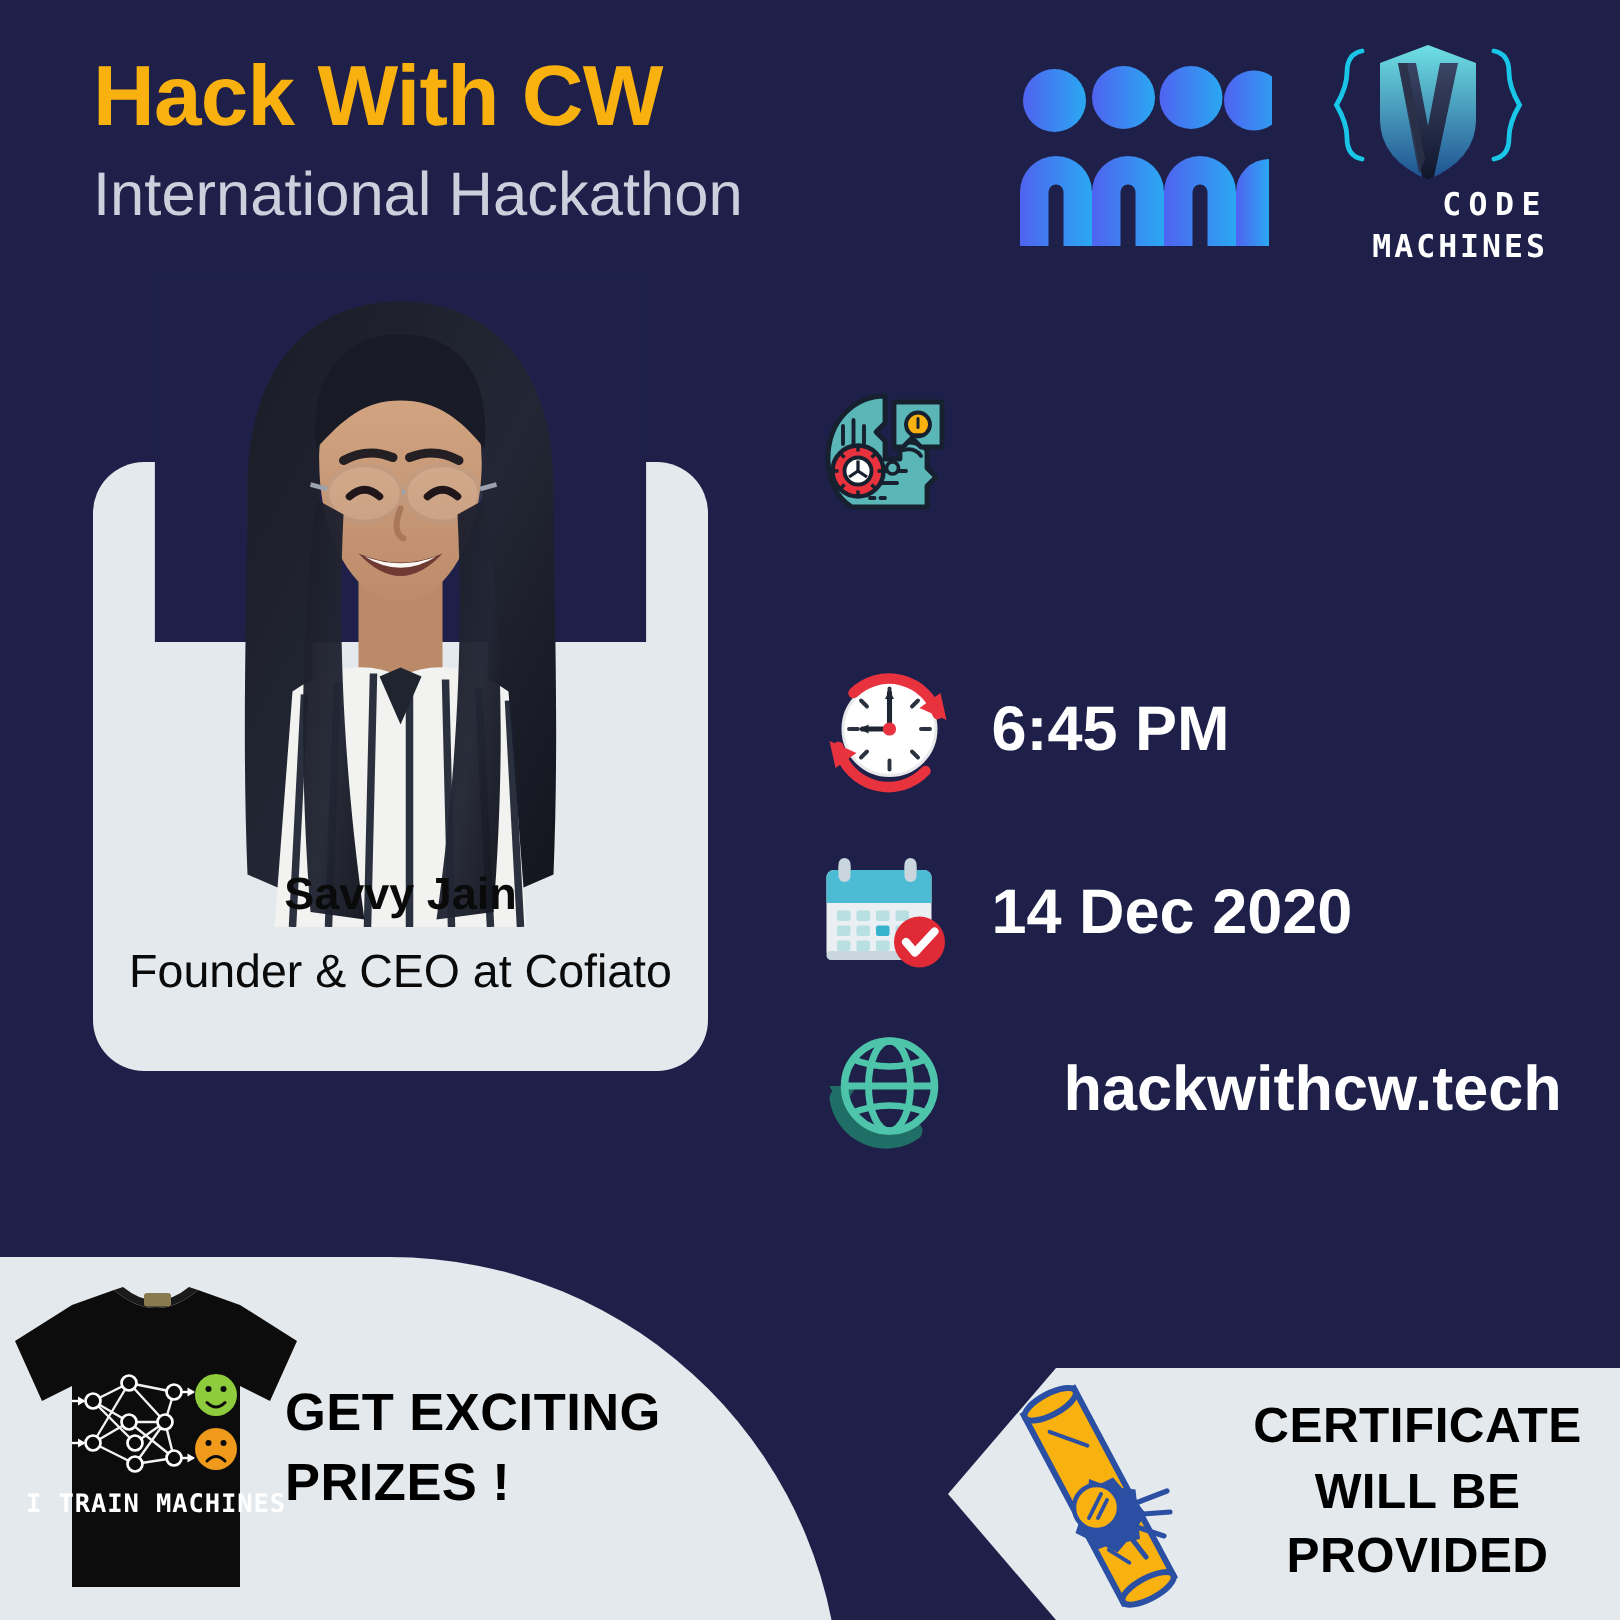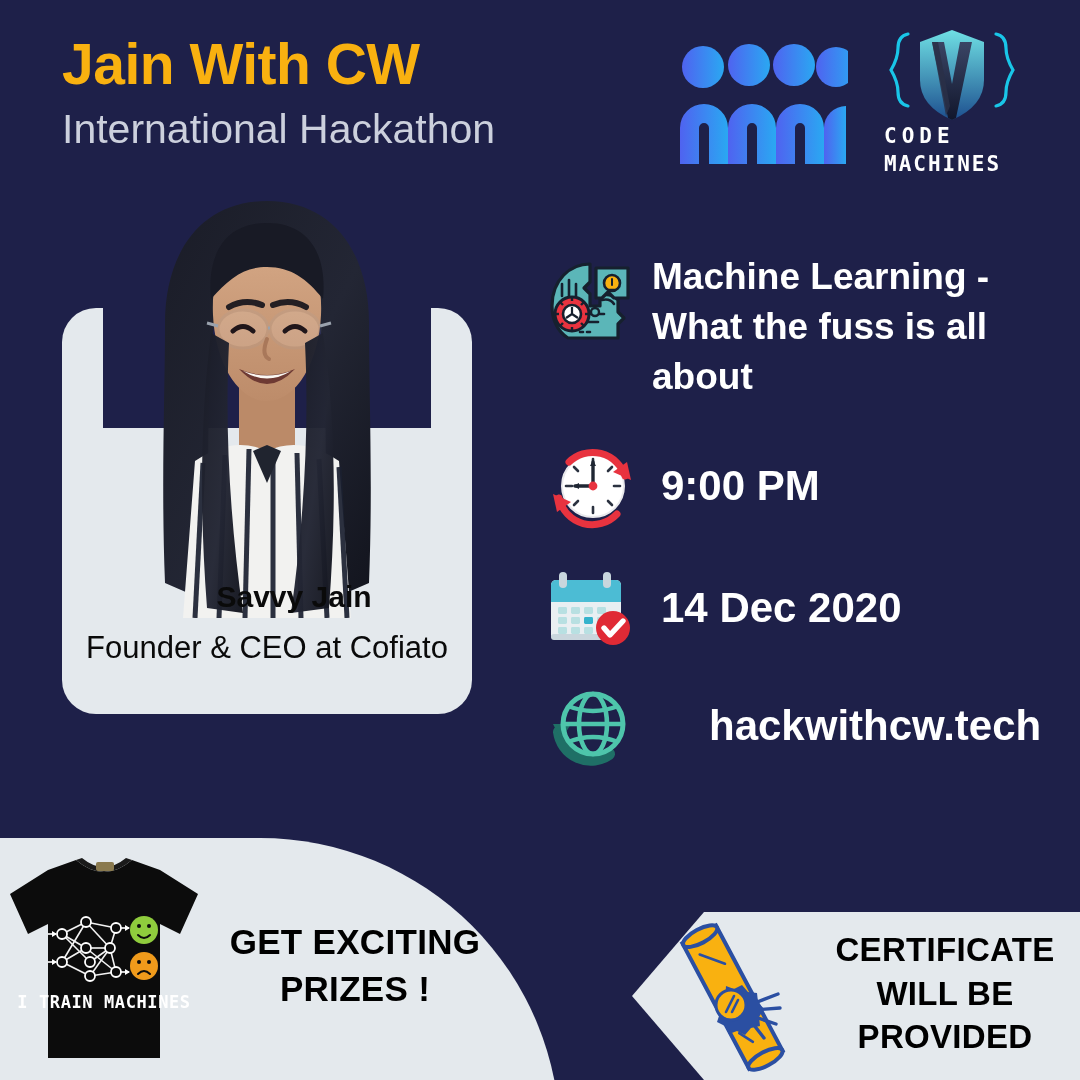--- a/index.html
+++ b/index.html
@@ -20,38 +20,38 @@
     line-height:1.0;margin:0;white-space:nowrap;
   }
   #event-subtitle{
     font-size:41px;color:#ccd0dd;font-weight:400;margin-top:16px;
     line-height:1.0;white-space:nowrap;
   }
 
   #logo-people{position:absolute;left:676px;top:42px;width:172px;height:122px;}
   #logo-cw{position:absolute;left:872px;top:28px;width:160px;height:142px;}
   .cw-wordmark{
-    position:absolute;left:12px;width:160px;text-align:left;color:#ffffff;
+    position:absolute;left:0;width:160px;text-align:right;color:#ffffff;
     font-family:"DejaVu Sans Mono", monospace;font-weight:bold;
   }
   #cw-code{top:96px;font-size:21px;letter-spacing:5px;}
   #cw-warriors{top:124px;font-size:21px;letter-spacing:2px;}
 
   
   #speaker-card{
     position:absolute;left:62px;top:308px;width:410px;height:406px;
     background:#e4e9ed;border-radius:34px;
   }
   #speaker-photo{
     position:absolute;left:41px;top:-125px;width:328px;height:435px;
     overflow:hidden;border-radius:0;
   }
   #speaker-name{
     position:absolute;left:0;top:272px;width:410px;text-align:center;
-    font-size:30px;font-weight:bold;color:#0a0a0a;padding-left:27px;
+    font-size:30px;font-weight:bold;color:#0a0a0a;
   }
   #speaker-role{
     position:absolute;left:0;top:320px;width:410px;text-align:center;
     font-size:31px;font-weight:400;color:#0a0a0a;line-height:1.28;
   }
 
   
   .info-row{position:absolute;display:flex;align-items:flex-start;}
   .info-icon{flex:0 0 auto;}
   .info-text{color:#ffffff;font-weight:bold;}
@@ -73,21 +73,21 @@
   #site-text{font-size:42px;margin-left:48px;}
 
   
   #prizes-panel{
     position:absolute;left:-180px;top:838px;width:740px;height:300px;
     background:#e4e9ed;border-radius:0 400px 0 0;
   }
   #prizes-inner{position:absolute;left:180px;top:0;width:560px;height:242px;}
   #tshirt-wrap{position:absolute;left:4px;top:12px;width:200px;height:218px;}
   #prizes-text{
-    position:absolute;left:190px;top:80px;width:330px;text-align:center;
+    position:absolute;left:190px;top:80px;width:330px;
     font-size:35px;font-weight:bold;color:#000000;line-height:1.35;letter-spacing:0.3px;
   }
 
   #cert-panel{
     position:absolute;left:632px;top:912px;width:460px;height:168px;
     background:#e4e9ed;
     clip-path:polygon(72px 0, 460px 0, 460px 168px, 72px 168px, 0 84px);
   }
   #scroll-wrap{position:absolute;left:26px;top:8px;width:150px;height:155px;}
   #cert-text{
@@ -96,21 +96,21 @@
   }
 </style>
 </head>
 <body>
 
 <div id="poster">
 
   <div id="header-area">
 
     <div id="title-block">
-      <div id="event-title">Jain With CW</div>
+      <div id="event-title">Hack With CW</div>
       <div id="event-subtitle">International Hackathon</div>
     </div>
 
     <div id="logo-people">
       <svg viewBox="0 0 172 122" width="172" height="122">
         <defs>
           <linearGradient id="gPeople" x1="0" y1="0" x2="1" y2="0">
             <stop offset="0%" stop-color="#4f63f0"></stop>
             <stop offset="100%" stop-color="#2aa8f2"></stop>
           </linearGradient>
@@ -252,21 +252,20 @@
             <line x1="20" y1="50" x2="23" y2="53"></line>
               <line x1="41" y1="71" x2="44" y2="74"></line>
             <line x1="44" y1="50" x2="41" y2="53"></line>
               <line x1="23" y1="71" x2="20" y2="74"></line>
           </g>
           <path d="M32 62 L32 55 M32 62 L26 66 M32 62 L38 66" stroke="#16202e" stroke-width="2.2" fill="none"></path>
         </g>
         <circle cx="55" cy="60" r="4" fill="#5bb6b8" stroke="#16202e" stroke-width="2.4"></circle>
       </svg>
     </div>
-    <div class="info-text" id="topic-text">Machine Learning - What the fuss is all about</div>
   </div>
 
   <div class="info-row" id="row-time">
     <div class="info-icon">
       <svg viewBox="0 0 92 92" width="92" height="92">
         <circle cx="48" cy="46" r="31" fill="#ffffff" stroke="#e9e9ec" stroke-width="2"></circle>
         <g stroke="#2b3240" stroke-width="2.6" stroke-linecap="round">
           <line x1="48" y1="19" x2="48" y2="25"></line>
           <line x1="48" y1="67" x2="48" y2="73"></line>
           <line x1="21" y1="46" x2="27" y2="46"></line>
@@ -280,21 +279,21 @@
         <line x1="48" y1="46" x2="30" y2="46" stroke="#1f2633" stroke-width="3.4" stroke-linecap="round"></line>
         <polygon points="48,20 45,26 51,26" fill="#1f2633"></polygon>
         <polygon points="28,46 34,43 34,49" fill="#1f2633"></polygon>
         <circle cx="48" cy="46" r="4.4" fill="#e8333f"></circle>
         <path d="M24 22 A34 34 0 0 1 80 36" fill="none" stroke="#e8333f" stroke-width="7" stroke-linecap="round"></path>
         <polygon points="86,40 68,32 82,22" fill="#e8333f"></polygon>
         <path d="M72 74 A34 34 0 0 1 14 58" fill="none" stroke="#e8333f" stroke-width="7" stroke-linecap="round"></path>
         <polygon points="8,54 26,62 12,72" fill="#e8333f"></polygon>
       </svg>
     </div>
-    <div class="info-text" id="time-text">9:00 PM</div>
+    <div class="info-text" id="time-text">6:45 PM</div>
   </div>
 
   <div class="info-row" id="row-date">
     <div class="info-icon">
       <svg viewBox="0 0 92 92" width="92" height="92">
         <rect x="14" y="12" width="8" height="18" rx="4" fill="#b9c7cf"></rect>
         <rect x="58" y="12" width="8" height="18" rx="4" fill="#b9c7cf"></rect>
         <rect x="6" y="18" width="70" height="60" rx="5" fill="#e9eff2"></rect>
         <path d="M6 23 a5 5 0 0 1 5 -5 h60 a5 5 0 0 1 5 5 v17 h-70 Z" fill="#4cbcd4"></path>
         <rect x="14" y="10" width="8" height="16" rx="4" fill="#c9d6dd"></rect>

